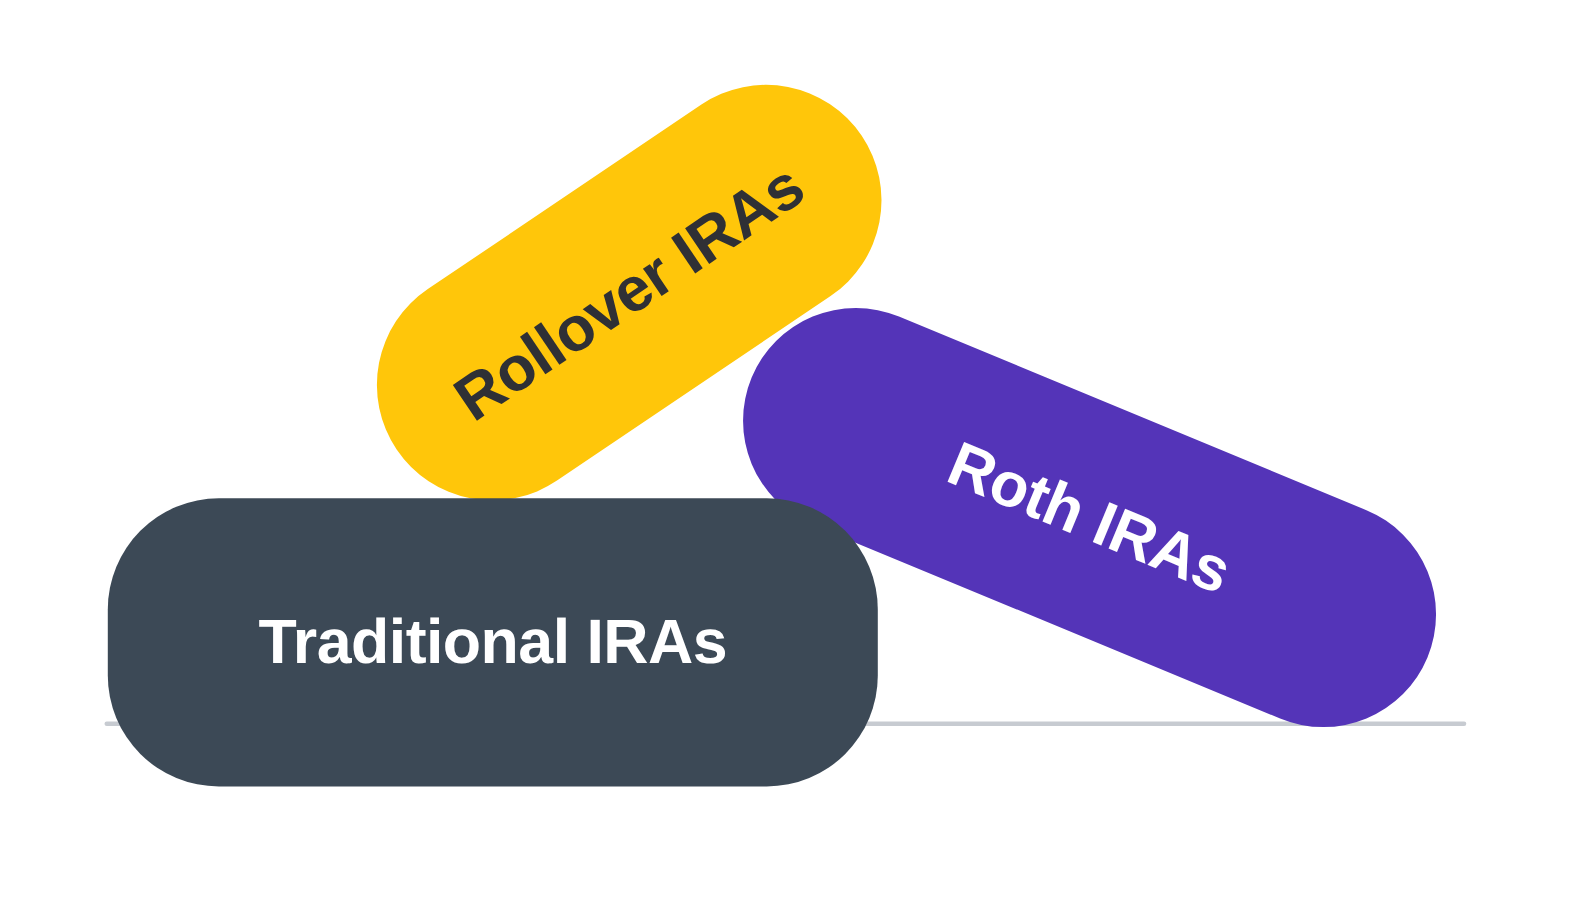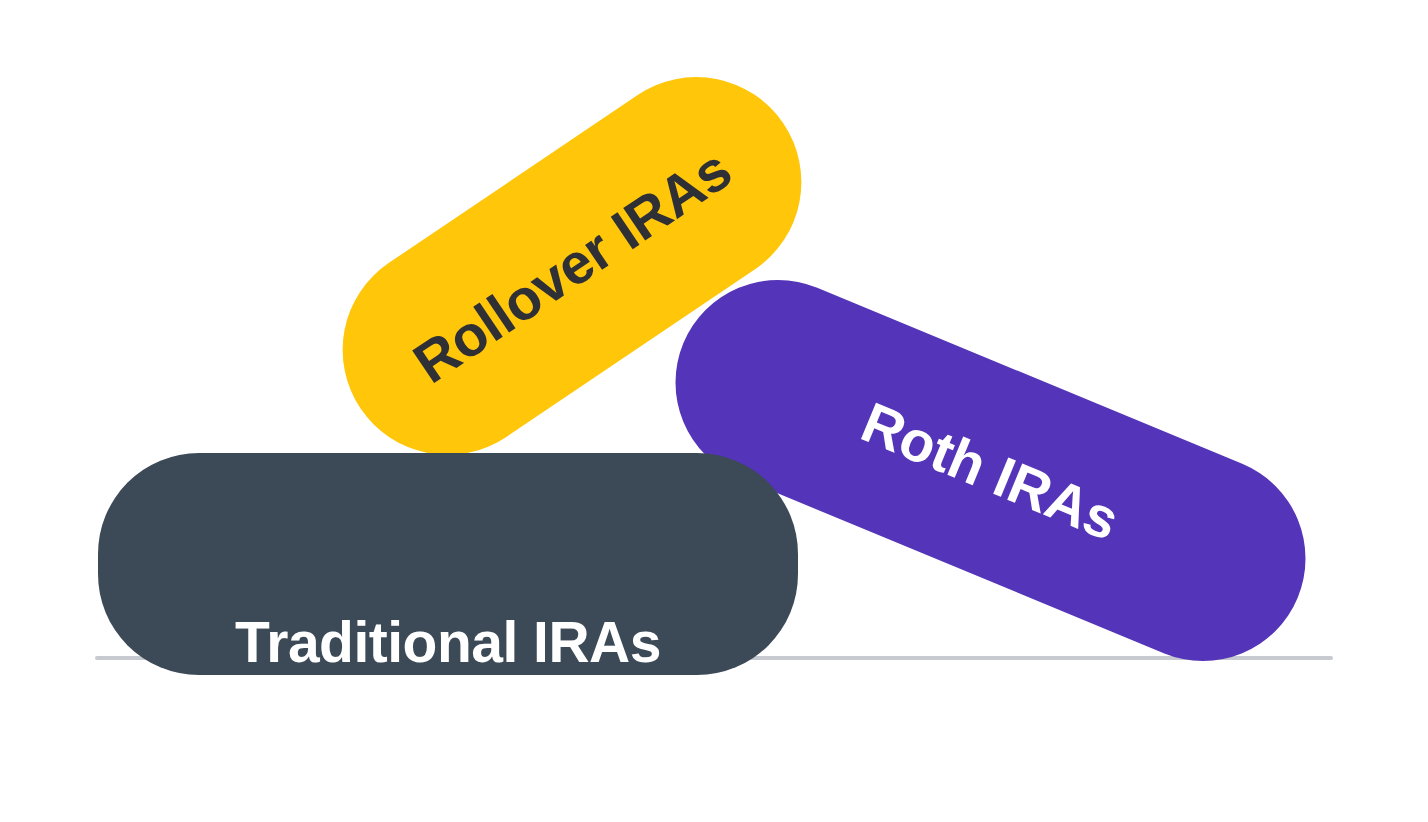--- a/index.html
+++ b/index.html
@@ -53,24 +53,23 @@
     width: 665px;
     height: 205px;
     border-radius: 103px;
     transform: rotate(22.5deg);
     z-index: 2;
   }
   .pill-traditional {
     left: 98px;
     top: 453px;
     width: 700px;
-    height: 222px;
+    height: 262px;
     border-radius: 101px;
     z-index: 3;
-    align-items: flex-end;
   }
 </style>
 </head>
 <body>
 
 <div class="stage">
 
   <div class="ground-line" style="background-color: rgb(199, 203, 209);"></div>
 
   <div class="pill pill-rollover" style="background-color: rgb(255, 198, 10);">

